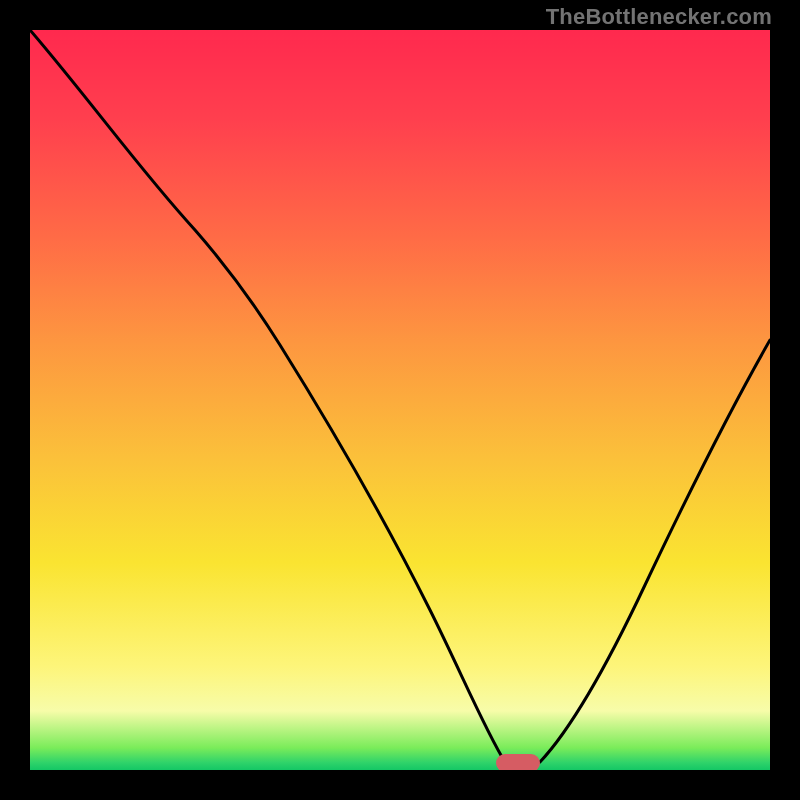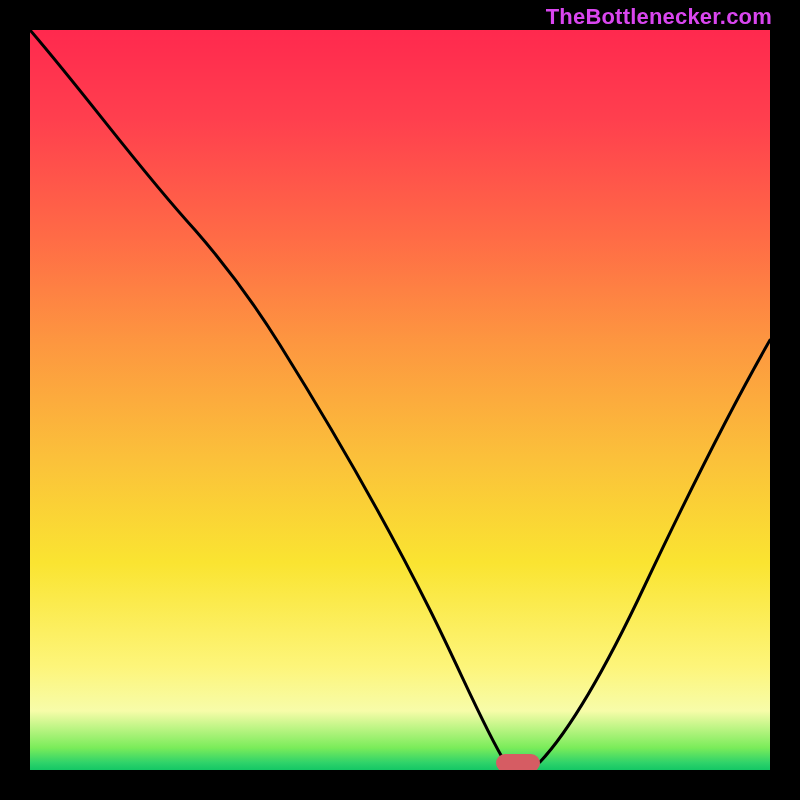--- a/index.html
+++ b/index.html
@@ -68,21 +68,21 @@
     border-radius: 9px;
     background: #d65c63;
   }
   .watermark {
     position: absolute;
     top: 4px;
     right: 28px;
     font-family: Arial, Helvetica, sans-serif;
     font-size: 22px;
     font-weight: 600;
-    color: #d946ef;
+    color: #737373;
     letter-spacing: 0.2px;
   }
 </style>
 </head>
 <body>
 
 <div class="frame">
 
   <div class="watermark">TheBottlenecker.com</div>
 

